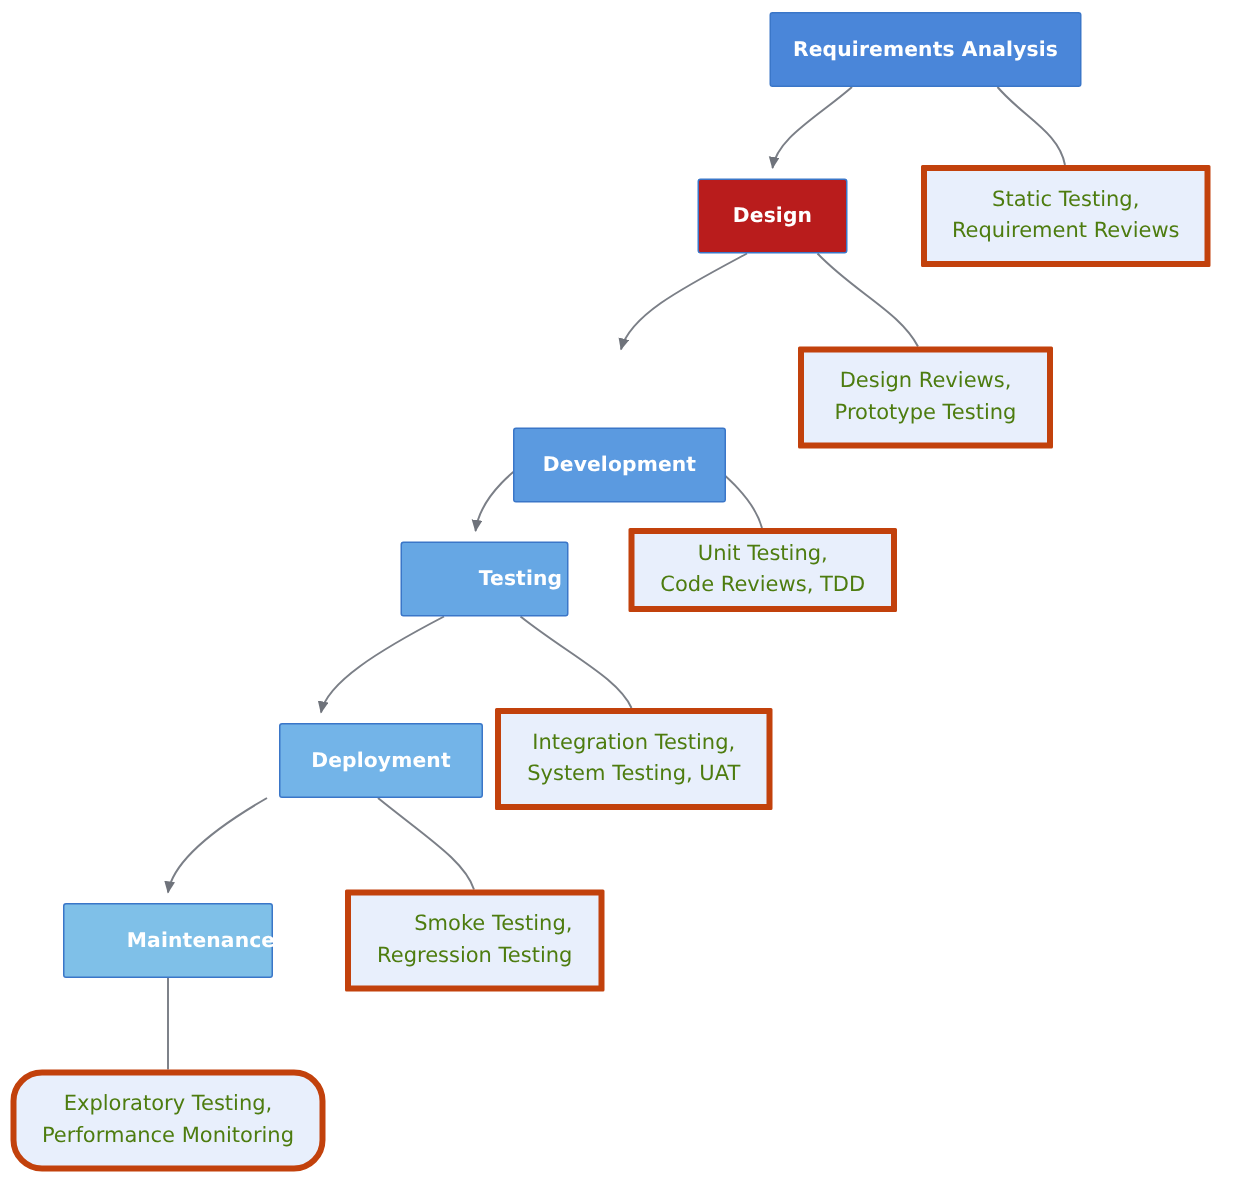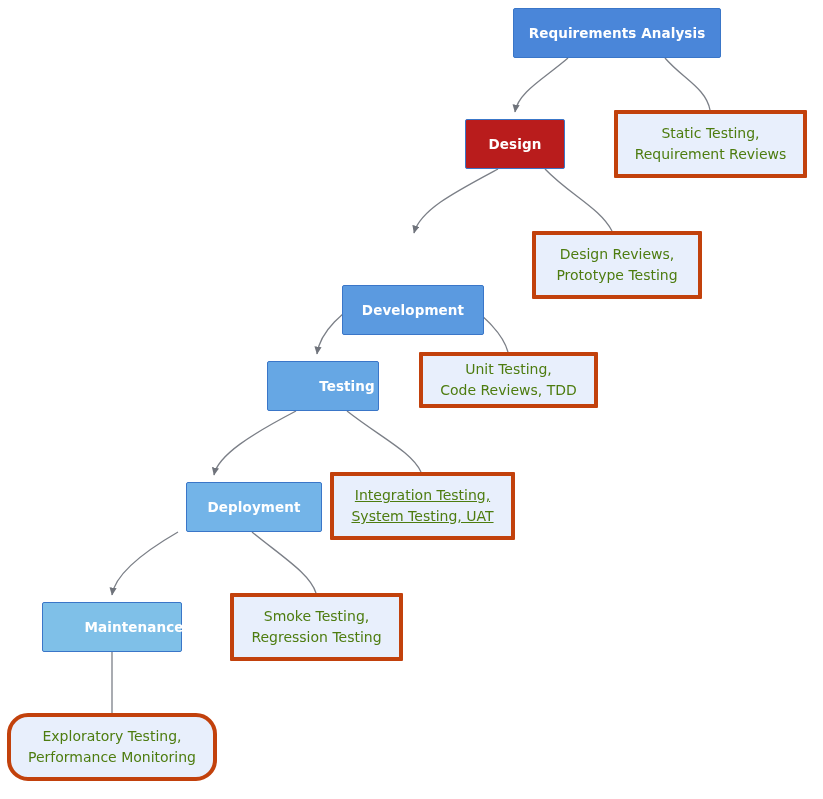--- a/index.html
+++ b/index.html
@@ -107,25 +107,25 @@
 Requirement Reviews</span>
       </div>
       <div class="node note-node" style="left: 532px; top: 231px; width: 170px; height: 68px;">
         <span class="note-text">Design Reviews,
 Prototype Testing</span>
       </div>
       <div class="node note-node" style="left: 419px; top: 352px; width: 179px; height: 56px;">
         <span class="note-text">Unit Testing,
 Code Reviews, TDD</span>
       </div>
-      <div class="node note-node" style="left: 330px; top: 472px; width: 185px; height: 68px; text-decoration: underline;">
+      <div class="node note-node" style="left: 330px; top: 472px; width: 185px; height: 68px;">
         <span class="note-text">Integration Testing,
 System Testing, UAT</span>
       </div>
-      <div class="node note-node" style="left: 230px; top: 593px; width: 173px; height: 68px;">
+      <div class="node note-node" style="left: 230px; top: 593px; width: 173px; height: 68px; text-align: right;">
         <span class="note-text">Smoke Testing,
 Regression Testing</span>
       </div>
       <div class="node note-node" style="left: 7px; top: 713px; width: 210px; height: 68px; border-radius: 21px;">
         <span class="note-text">Exploratory Testing,
 Performance Monitoring</span>
       </div>
     </div>
 
 </div>

